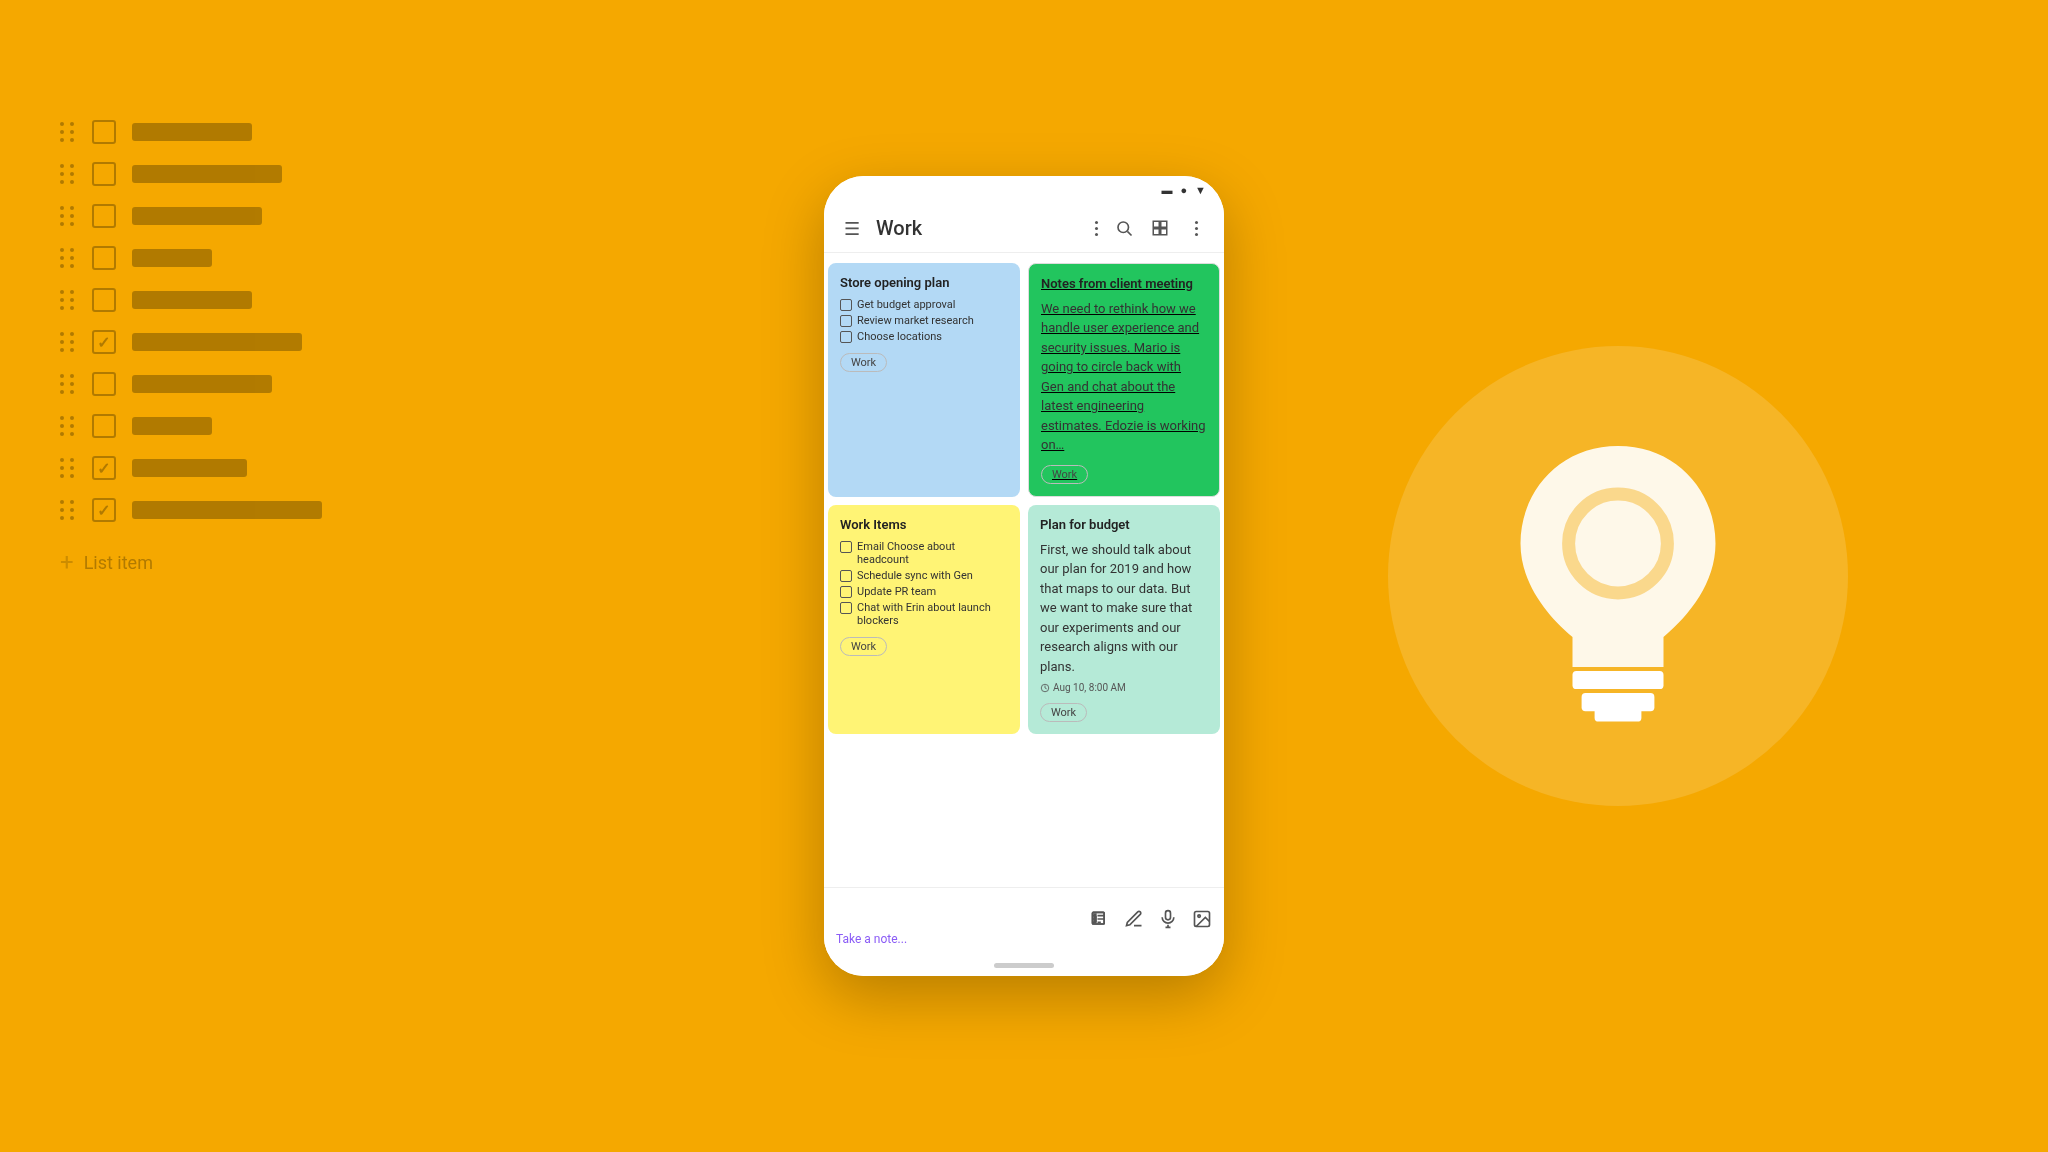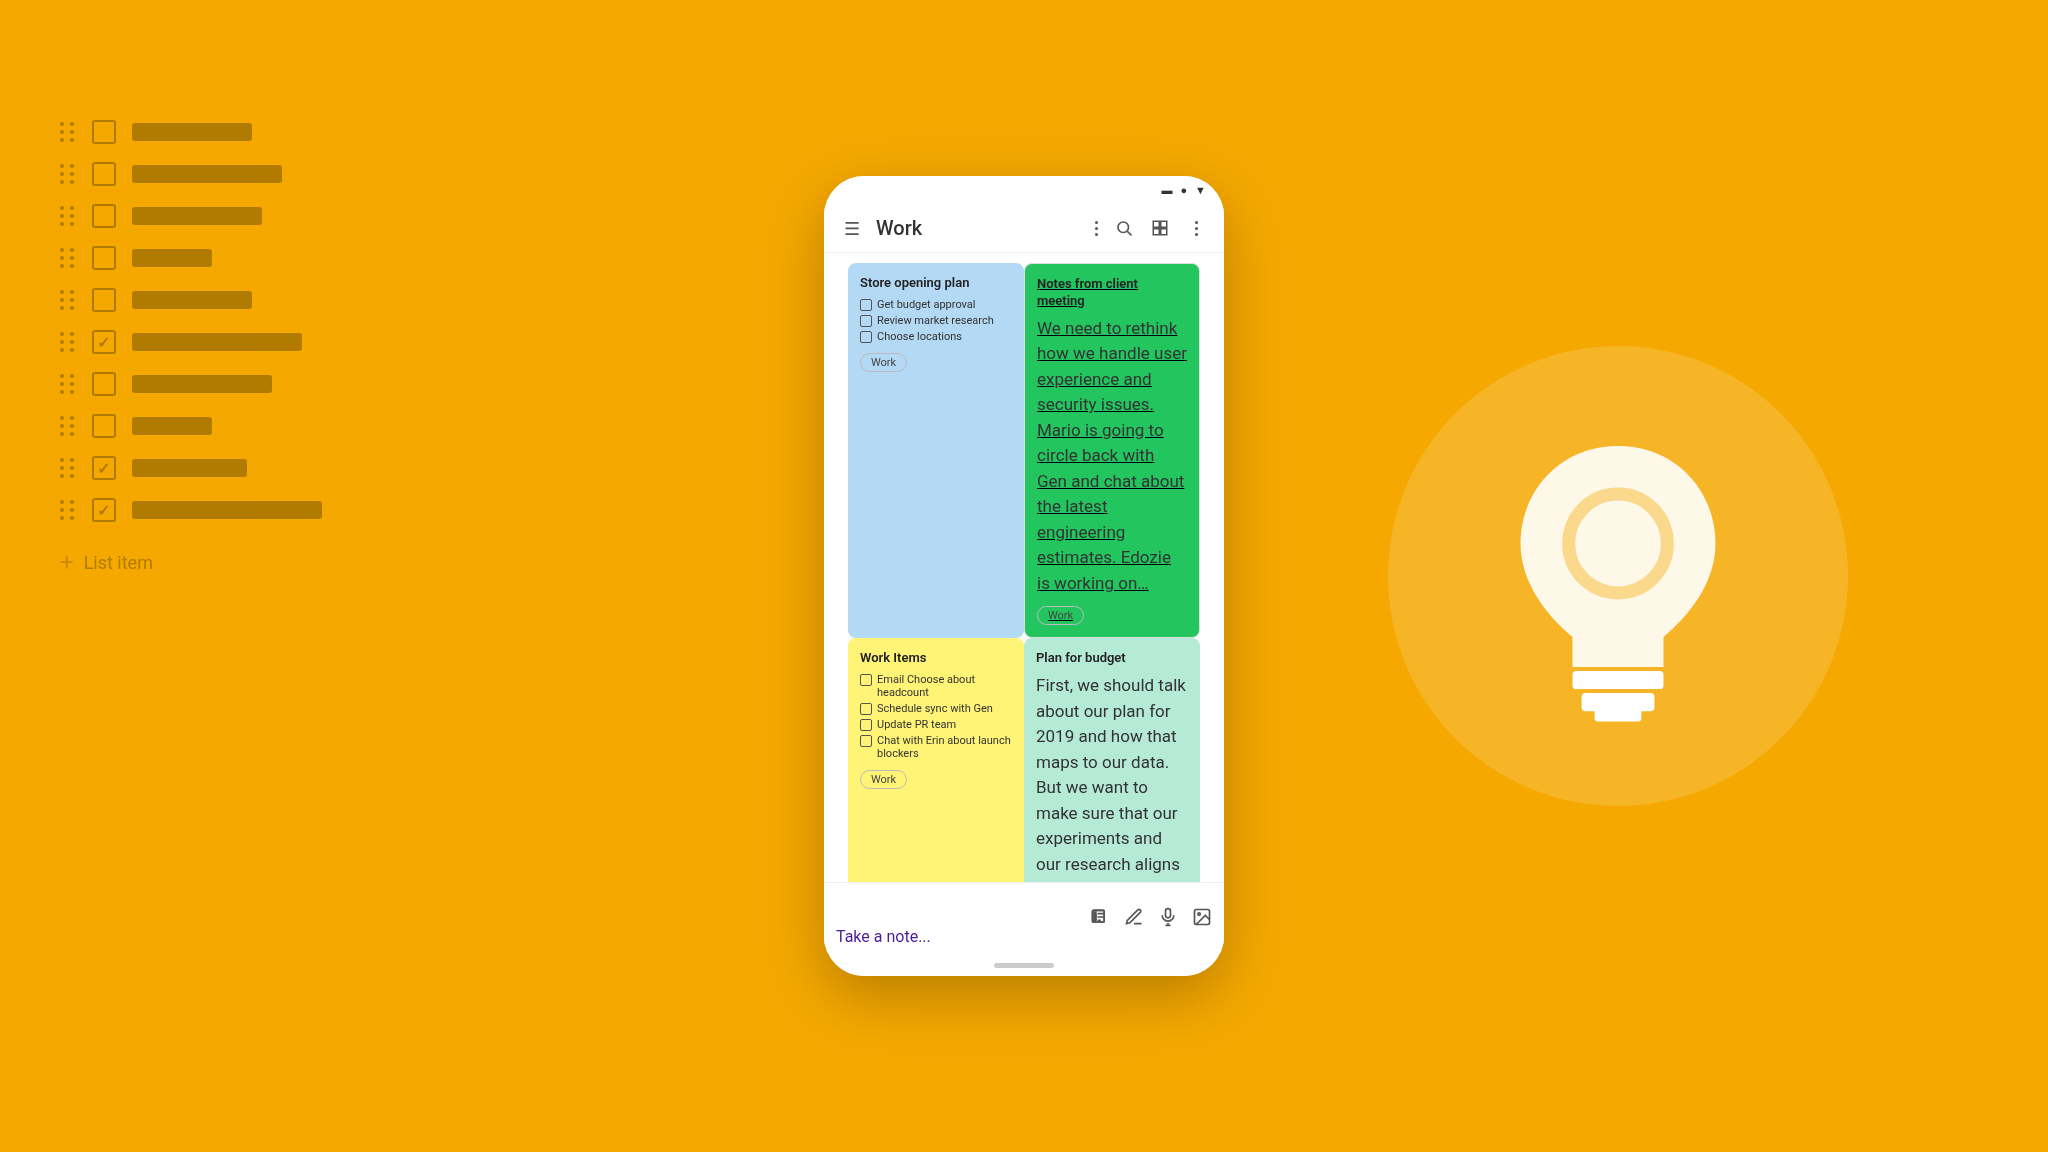--- a/index.html
+++ b/index.html
@@ -161,24 +161,24 @@
     .toolbar-actions {
       display: flex;
       align-items: center;
       gap: 4px;
     }
 
     
     .notes-grid {
       flex: 1;
       overflow-y: auto;
-      padding: 10px 24px;
+      padding: 10px 4px;
       display: grid;
       grid-template-columns: 1fr 1fr;
-      gap: 0;
+      gap: 8px;
       align-content: start;
     }
 
     .note-card {
       border-radius: 8px;
       padding: 12px;
       display: flex;
       flex-direction: column;
       gap: 6px;
     }
@@ -187,21 +187,21 @@
     .note-card.white { background: #22c55e; border: 1px solid #ddd; text-decoration: underline; }
     .note-card.teal { background: #B5EAD7; }
 
     .note-title {
       font-size: 13px;
       font-weight: 600;
       color: #222;
       line-height: 1.3;
     }
     .note-body {
-      font-size: 17px;
+      font-size: 13px;
       color: #333;
       line-height: 1.5;
     }
     .note-checklist {
       display: flex;
       flex-direction: column;
       gap: 3px;
     }
     .check-item {
       display: flex;
@@ -242,22 +242,22 @@
     .bottom-bar {
       background: #fff;
       border-top: 1px solid #eee;
       padding: 8px 12px;
       display: flex;
       align-items: center;
       gap: 8px;
     }
     .take-note-text {
       flex: 1;
-      font-size: 16px;
-      color: #4c1d95;
+      font-size: 12px;
+      color: #8b5cf6;
       margin-top: 36px;
     }
     .bottom-icons {
       display: flex;
       gap: 14px;
     }
     .bottom-icon {
       font-size: 18px;
       color: #666;
       cursor: pointer;

